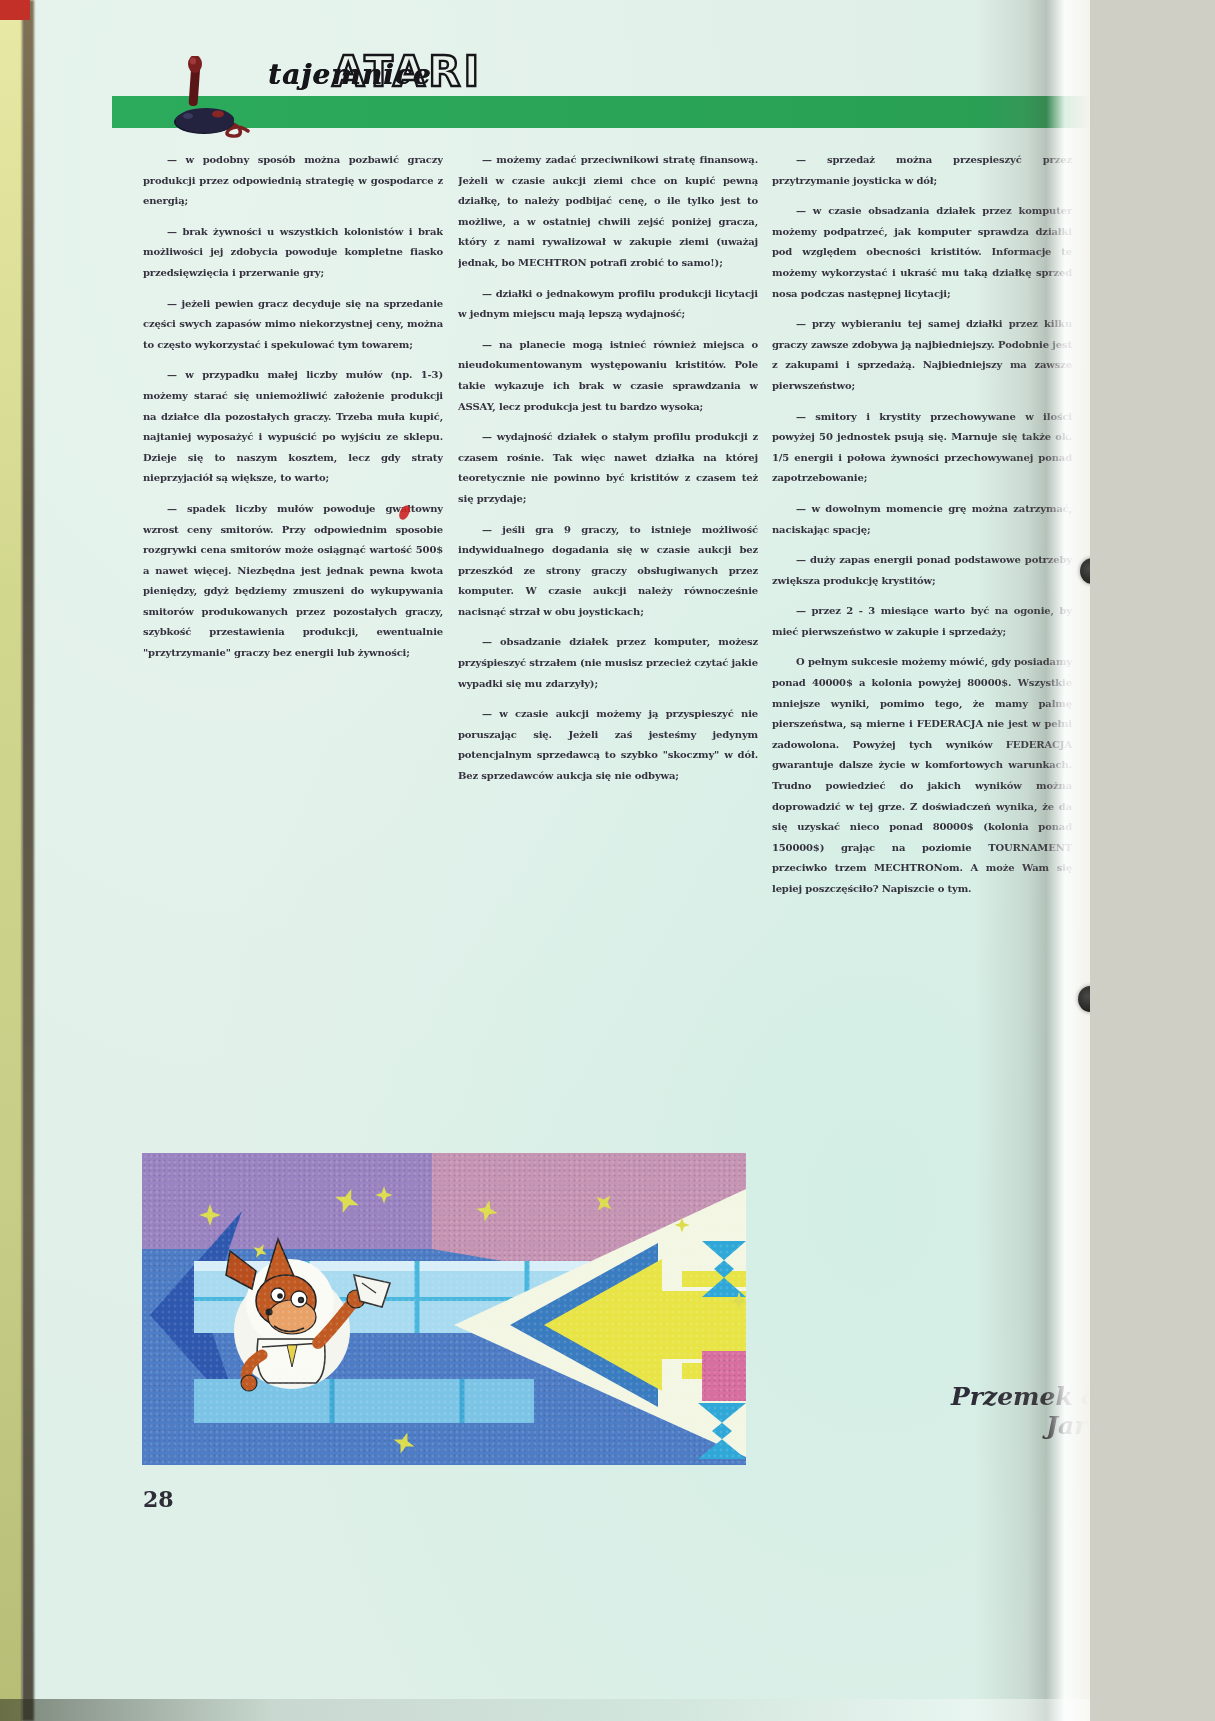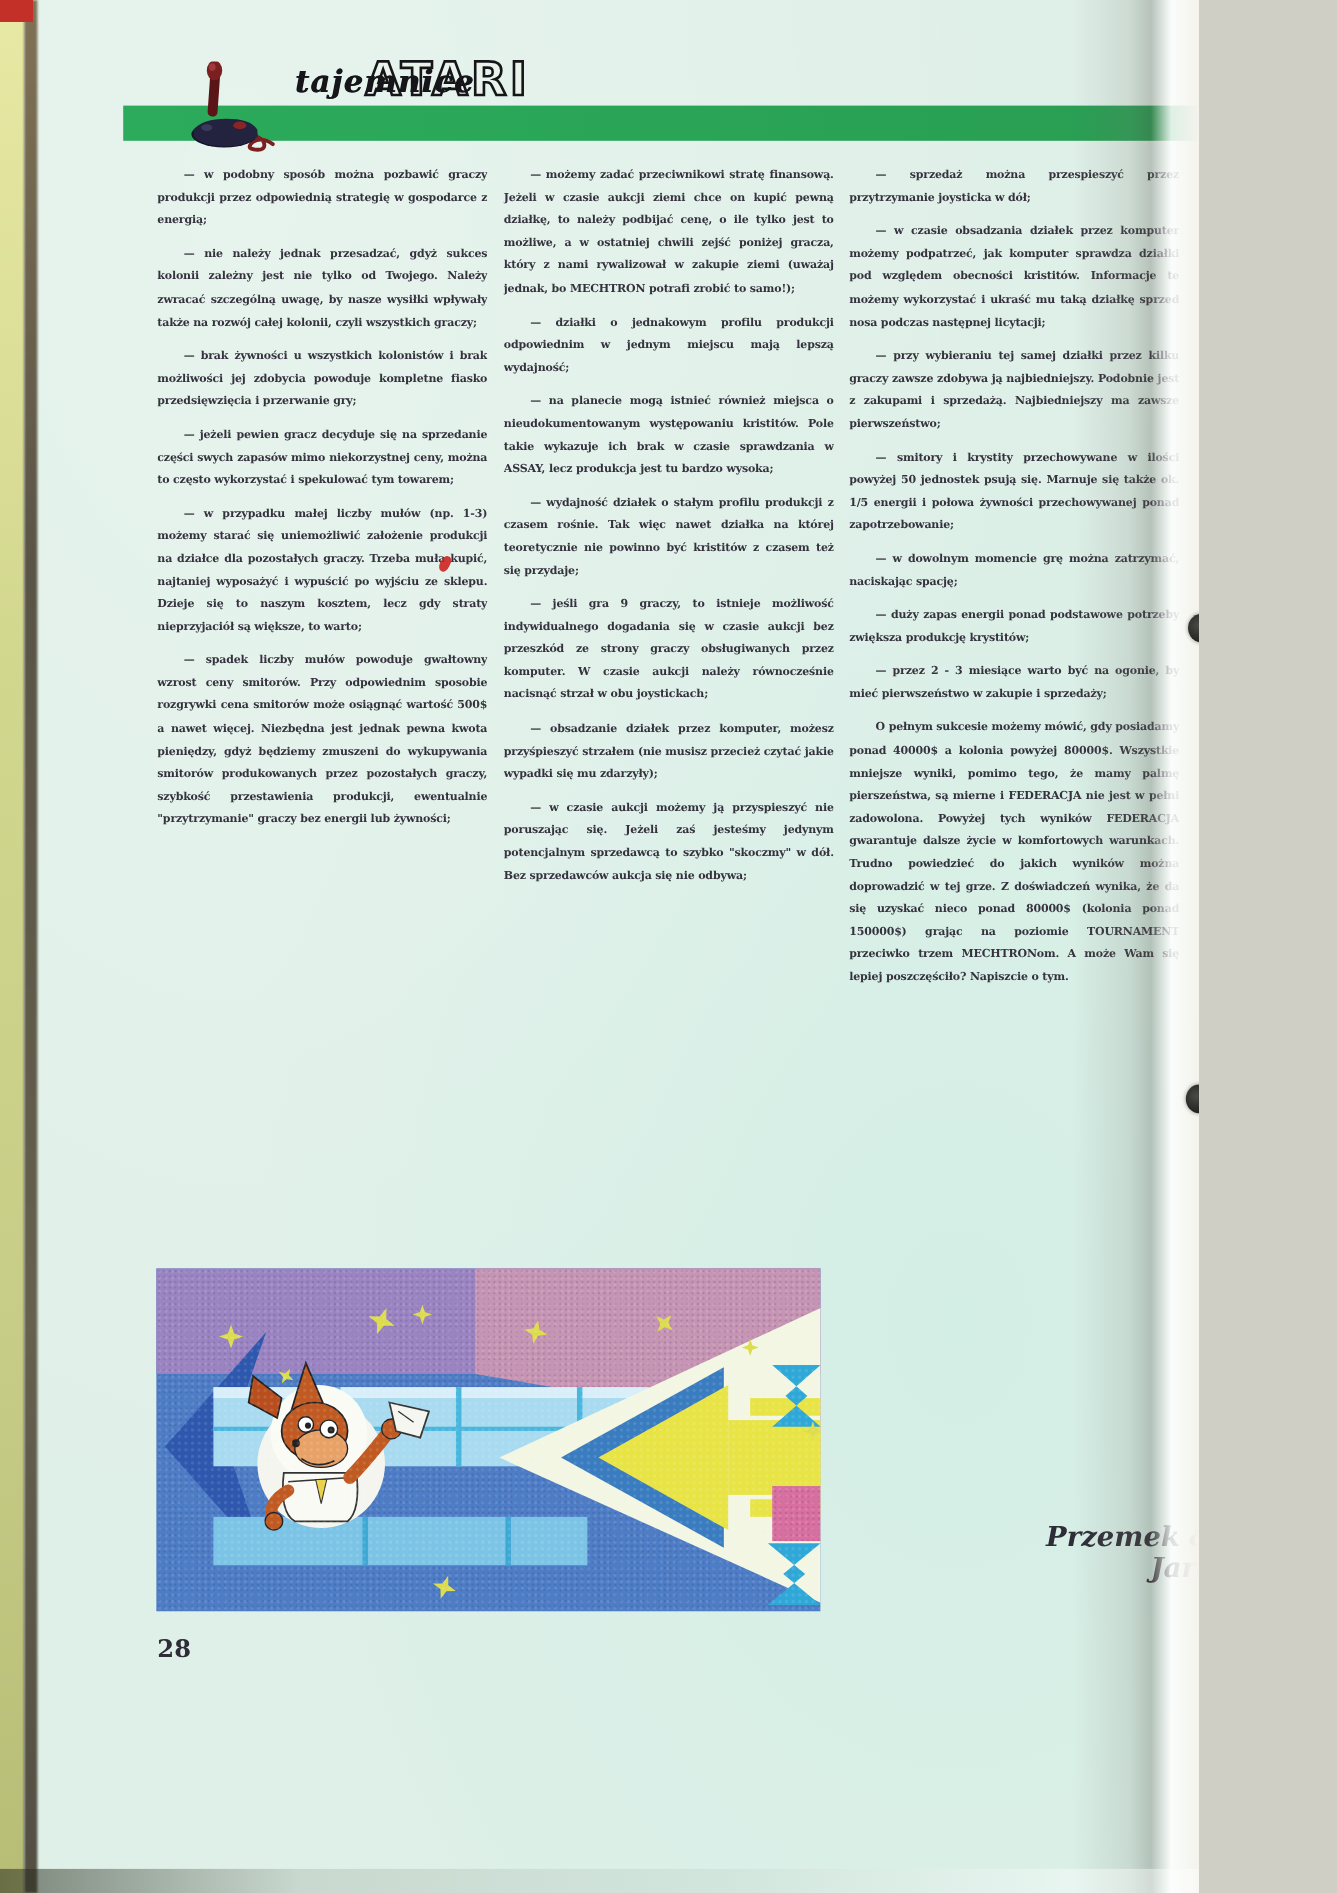--- a/index.html
+++ b/index.html
@@ -138,29 +138,28 @@
   <div class="logo">
     <svg class="atari-svg" width="190" height="62" viewBox="0 0 190 62">
       <text x="2" y="46" font-family="DejaVu Sans, Liberation Sans, sans-serif" font-weight="bold" font-size="42" letter-spacing="3" fill="#e9f3ec" stroke="#15151a" stroke-width="2.4">ATARI</text>
     </svg>
     <span class="script">tajemnice</span>
   </div>
 
   <div class="columns">
     <div class="col c0">
         <p class="para">— w podobny sposób można pozbawić graczy produkcji przez odpowiednią strategię w gospodarce z energią;</p>
-        <p class="para">— nie należy jednak przesadzać, gdyż sukces kolonii zależny jest nie tylko od Twojego. Należy zwracać szczególną uwagę, by nasze wysiłki wpływały także na rozwój całej kolonii, czyli wszystkich graczy;</p>
         <p class="para">— brak żywności u wszystkich kolonistów i brak możliwości jej zdobycia powoduje kompletne fiasko przedsięwzięcia i przerwanie gry;</p>
         <p class="para">— jeżeli pewien gracz decyduje się na sprzedanie części swych zapasów mimo niekorzystnej ceny, można to często wykorzystać i spekulować tym towarem;</p>
         <p class="para">— w przypadku małej liczby mułów (np. 1-3) możemy starać się uniemożliwić założenie produkcji na działce dla pozostałych graczy. Trzeba muła kupić, najtaniej wyposażyć i wypuścić po wyjściu ze sklepu. Dzieje się to naszym kosztem, lecz gdy straty nieprzyjaciół są większe, to warto;</p>
         <p class="para">— spadek liczby mułów powoduje gwałtowny wzrost ceny smitorów. Przy odpowiednim sposobie rozgrywki cena smitorów może osiągnąć wartość 500$ a nawet więcej. Niezbędna jest jednak pewna kwota pieniędzy, gdyż będziemy zmuszeni do wykupywania smitorów produkowanych przez pozostałych graczy, szybkość przestawienia produkcji, ewentualnie "przytrzymanie" graczy bez energii lub żywności;</p>
       </div>
     <div class="col c1">
         <p class="para">— możemy zadać przeciwnikowi stratę finansową. Jeżeli w czasie aukcji ziemi chce on kupić pewną działkę, to należy podbijać cenę, o ile tylko jest to możliwe, a w ostatniej chwili zejść poniżej gracza, który z nami rywalizował w zakupie ziemi (uważaj jednak, bo MECHTRON potrafi zrobić to samo!);</p>
-        <p class="para">— działki o jednakowym profilu produkcji odpowiednim w jednym miejscu mają lepszą wydajność;</p>
+        <p class="para">— działki o jednakowym profilu produkcji licytacji w jednym miejscu mają lepszą wydajność;</p>
         <p class="para">— na planecie mogą istnieć również miejsca o nieudokumentowanym występowaniu kristitów. Pole takie wykazuje ich brak w czasie sprawdzania w ASSAY, lecz produkcja jest tu bardzo wysoka;</p>
         <p class="para">— wydajność działek o stałym profilu produkcji z czasem rośnie. Tak więc nawet działka na której teoretycznie nie powinno być kristitów z czasem też się przydaje;</p>
         <p class="para">— jeśli gra 9 graczy, to istnieje możliwość indywidualnego dogadania się w czasie aukcji bez przeszkód ze strony graczy obsługiwanych przez komputer. W czasie aukcji należy równocześnie nacisnąć strzał w obu joystickach;</p>
         <p class="para">— obsadzanie działek przez komputer, możesz przyśpieszyć strzałem (nie musisz przecież czytać jakie wypadki się mu zdarzyły);</p>
         <p class="para">— w czasie aukcji możemy ją przyspieszyć nie poruszając się. Jeżeli zaś jesteśmy jedynym potencjalnym sprzedawcą to szybko "skoczmy" w dół. Bez sprzedawców aukcja się nie odbywa;</p>
       </div>
     <div class="col c2">
         <p class="para">— sprzedaż można przespieszyć przez przytrzymanie joysticka w dół;</p>
         <p class="para">— w czasie obsadzania działek przez komputer możemy podpatrzeć, jak komputer sprawdza działki pod względem obecności kristitów. Informacje te możemy wykorzystać i ukraść mu taką działkę sprzed nosa podczas następnej licytacji;</p>
         <p class="para">— przy wybieraniu tej samej działki przez kilku graczy zawsze zdobywa ją najbiedniejszy. Podobnie jest z zakupami i sprzedażą. Najbiedniejszy ma zawsze pierwszeństwo;</p>

